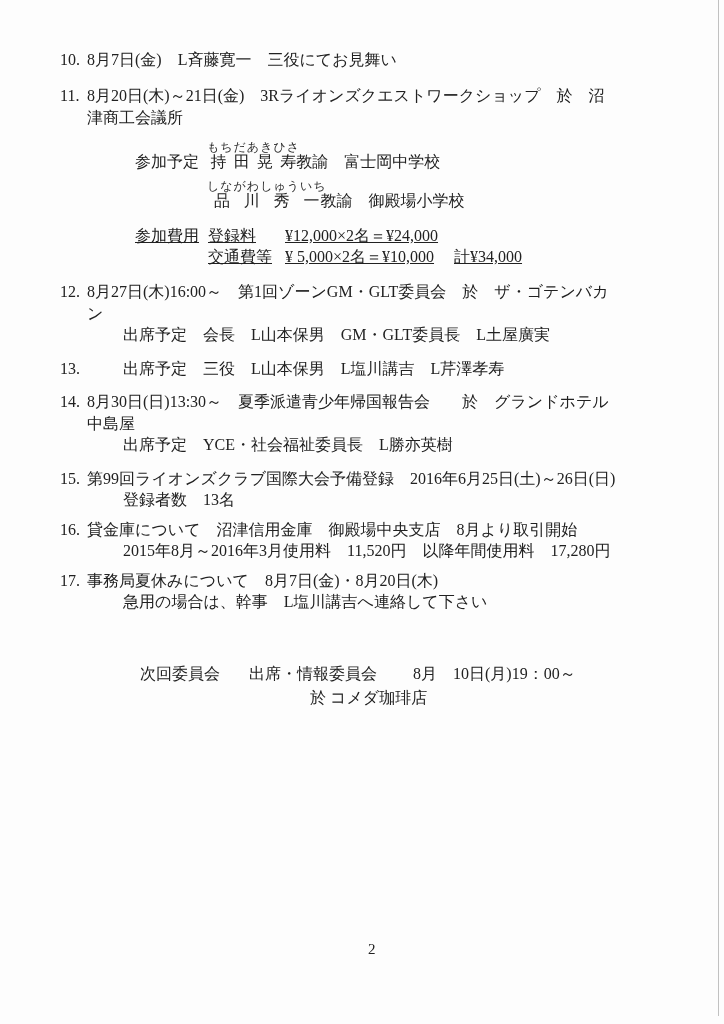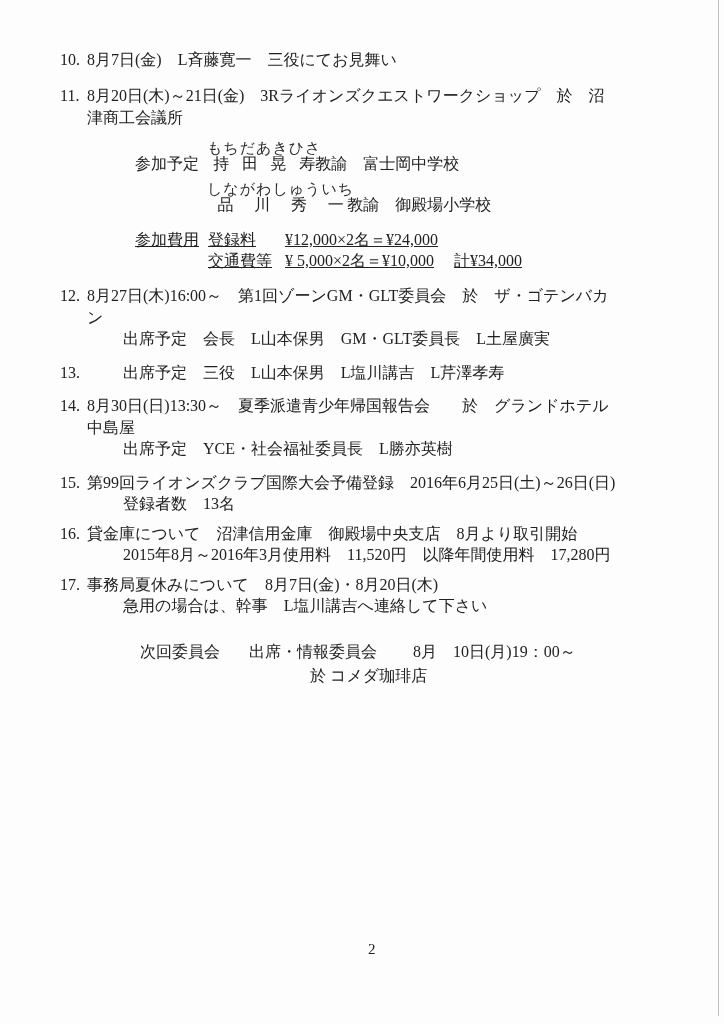--- a/index.html
+++ b/index.html
@@ -47,40 +47,40 @@
   }
   .prow {
     display: flex;
     line-height: 22px;
     align-items: flex-end;
   }
   .prow + .prow { margin-top: 7px; }
   .plabel { flex: 0 0 72px; }
   ruby { ruby-position: over; }
   rt {
-    font-size: 15px;
+    font-size: 12px;
     letter-spacing: 1px;
     color: #2a2a2a;
   }
   .costs {
     margin-top: 13px;
     padding-left: 48px;
   }
   .crow {
     display: flex;
     line-height: 21px;
     text-decoration: underline;
   }
   .c1 { flex: 0 0 73px; }
   .c2 { flex: 0 0 77px; }
   .ctotal { margin-left: 20px; }
   
   .footer {
     position: absolute;
-    top: 641px;
+    top: 663px;
     left: 0;
     width: 724px;
     line-height: 22px;
   }
   .footer-line1 { padding-left: 140px; }
   .footer-committee { margin-left: 25px; }
   .footer-datetime { margin-left: 32px; }
   .footer-line2 {
     padding-left: 310px;
     margin-top: 2px;

